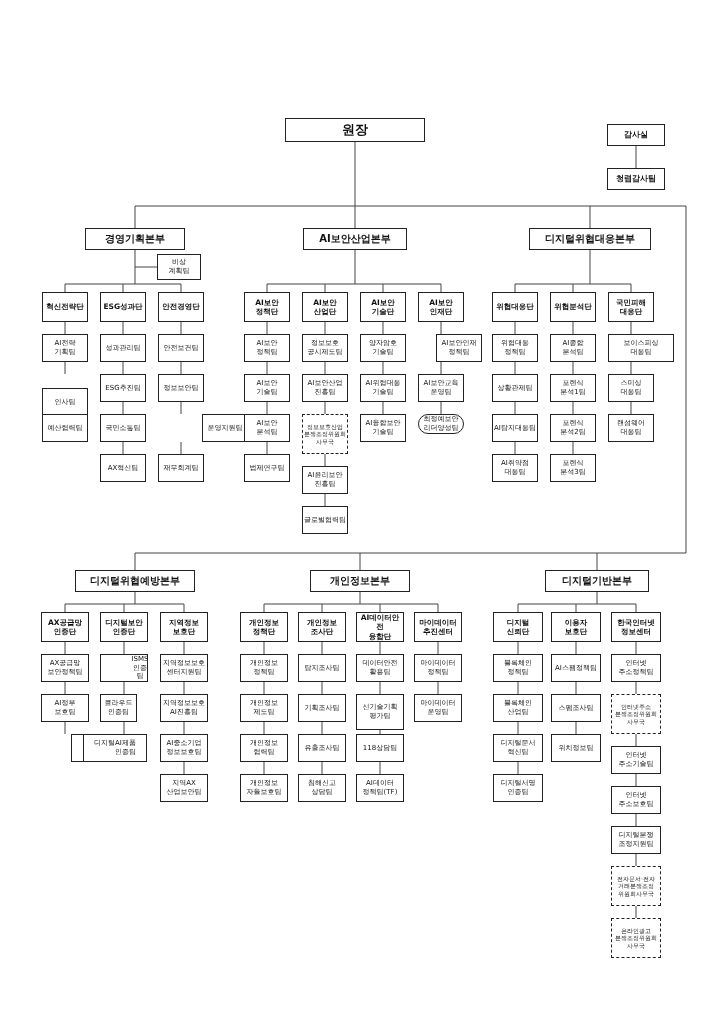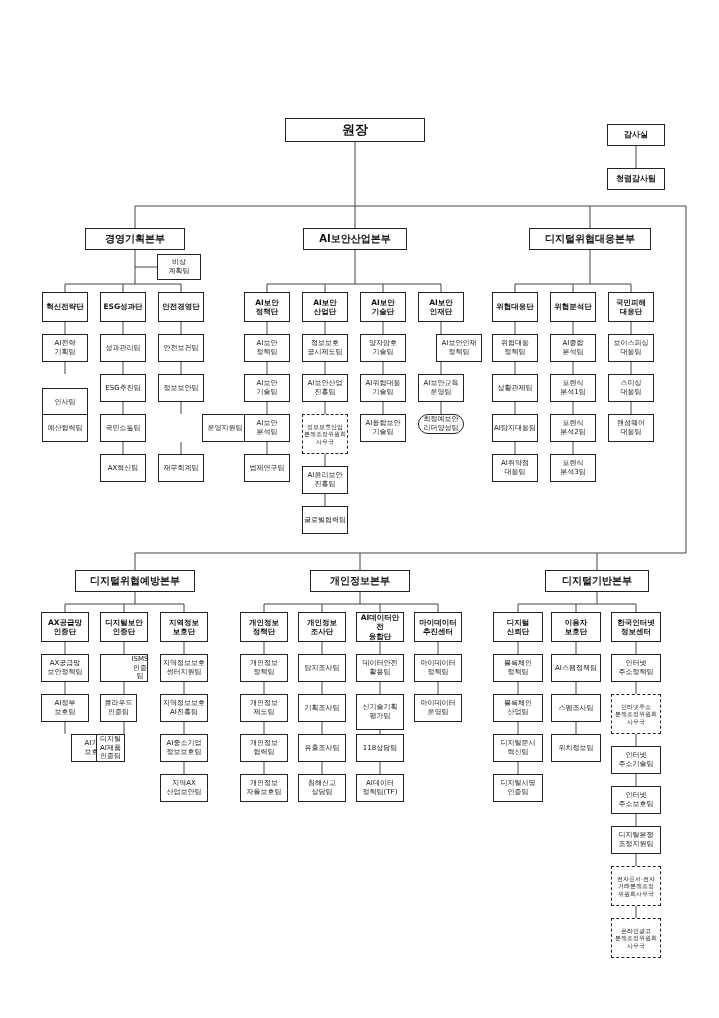--- a/index.html
+++ b/index.html
@@ -220,42 +220,42 @@
       <div class="box team" style="left: 550px; top: 334px; width: 46px; height: 28px;">AI종합
 분석팀</div>
       <div class="box team" style="left: 550px; top: 374px; width: 46px; height: 28px;">포렌식
 분석1팀</div>
       <div class="box team" style="left: 550px; top: 414px; width: 46px; height: 28px;">포렌식
 분석2팀</div>
       <div class="box team" style="left: 550px; top: 454px; width: 46px; height: 28px;">포렌식
 분석3팀</div>
       <div class="box group" style="left: 608px; top: 292px; width: 46px; height: 30px;">국민피해
 대응단</div>
-      <div class="box team" style="left: 608px; top: 334px; width: 46px; height: 28px;">보이스피싱
+      <div class="box team" style="left: 608px; top: 334px; width: 66px; height: 28px;">보이스피싱
 대응팀</div>
       <div class="box team" style="left: 608px; top: 374px; width: 46px; height: 28px;">스미싱
 대응팀</div>
       <div class="box team" style="left: 608px; top: 414px; width: 46px; height: 28px;">랜섬웨어
 대응팀</div>
       <div class="box division" style="left: 75px; top: 570px; width: 120px; height: 22px;">디지털위협예방본부</div>
       <div class="box group" style="left: 41px; top: 612px; width: 48px; height: 30px;">AX공급망
 인증단</div>
       <div class="box team" style="left: 41px; top: 654px; width: 48px; height: 28px;">AX공급망
 보안정책팀</div>
       <div class="box team" style="left: 41px; top: 694px; width: 48px; height: 28px;">AI정부
 보호팀</div>
       <div class="box team" style="left: 41px; top: 734px; width: 48px; height: 28px; margin-left: 30px;">AI기반
 보호팀</div>
       <div class="box group" style="left: 100px; top: 612px; width: 48px; height: 30px;">디지털보안
 인증단</div>
       <div class="box team" style="left: 100px; top: 654px; width: 48px; height: 28px; padding-left: 32px;">ISMS
 인증팀</div>
       <div class="box team" style="left: 100px; top: 694px; width: 37px; height: 28px;">클라우드
 인증팀</div>
-      <div class="box team" style="left: 96px; top: 734px; width: 29px; height: 28px;">디지털AI제품
+      <div class="box team" style="left: 83px; top: 734px; width: 64px; height: 28px; text-align: right;">디지털AI제품
 인증팀</div>
       <div class="box group" style="left: 160px; top: 612px; width: 48px; height: 30px;">지역정보
 보호단</div>
       <div class="box team" style="left: 160px; top: 654px; width: 48px; height: 28px;">지역정보보호
 센터지원팀</div>
       <div class="box team" style="left: 160px; top: 694px; width: 48px; height: 28px;">지역정보보호
 AI진흥팀</div>
       <div class="box team" style="left: 160px; top: 734px; width: 48px; height: 28px;">AI중소기업
 정보보호팀</div>
       <div class="box team" style="left: 160px; top: 774px; width: 48px; height: 28px;">지역AX

